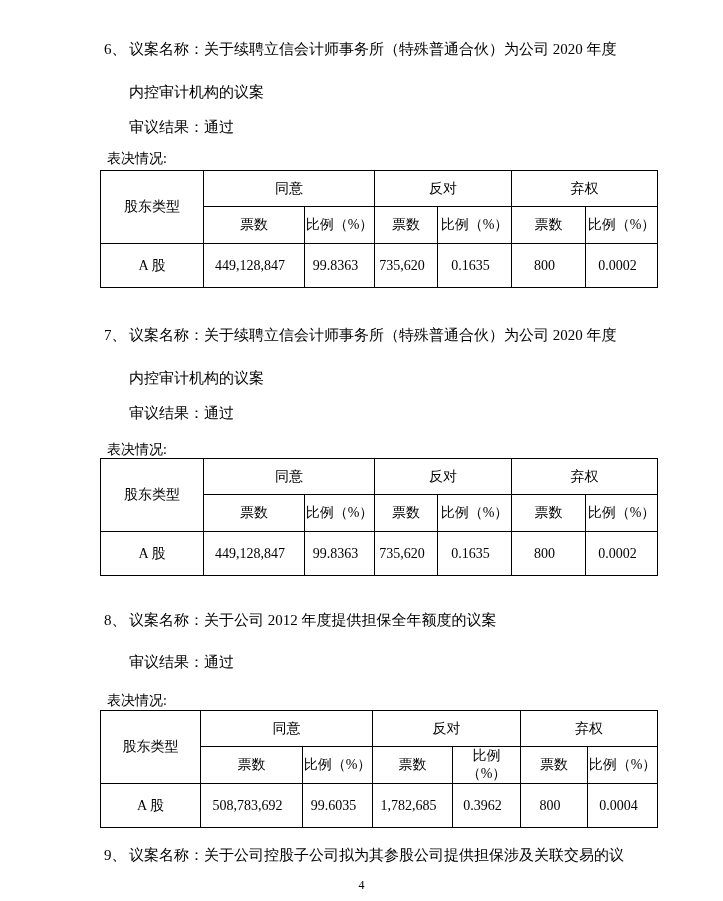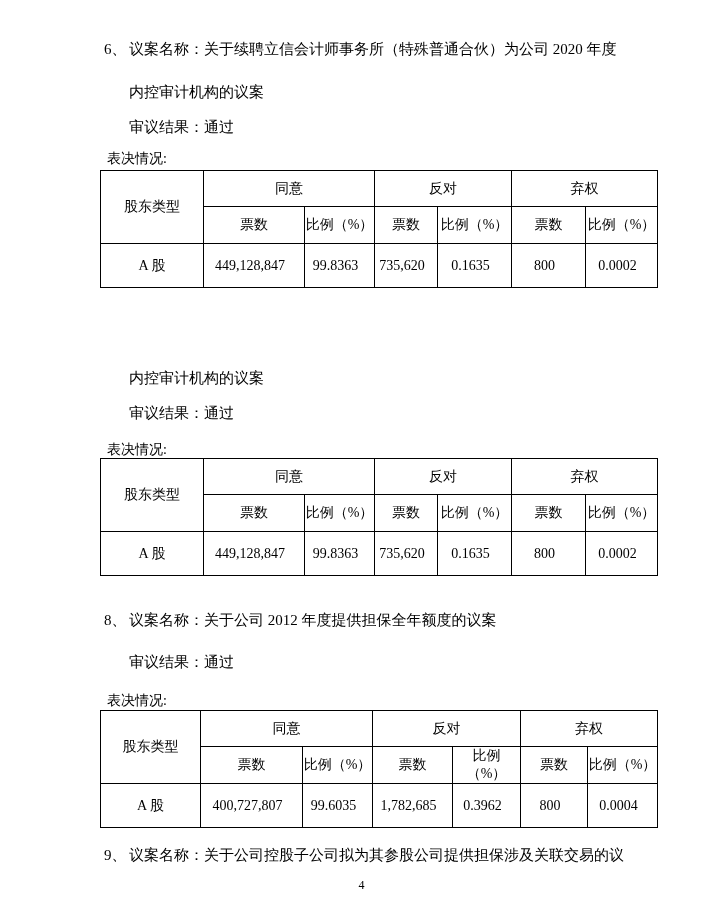--- a/index.html
+++ b/index.html
@@ -78,20 +78,21 @@
       <td class="num">449,128,847</td>
       <td class="num">99.8363</td>
       <td class="num">735,620</td>
       <td class="num">0.1635</td>
       <td class="num">800</td>
       <td class="num">0.0002</td>
     </tr>
   </tbody>
     </table>
 
+  <div class="abs body-text" style="top:326px;left:104px"><span class="pnum">7、</span><span>议案名称：关于续聘立信会计师事务所（特殊普通合伙）为公司 2020 年度</span></div>
   <div class="abs body-text" style="top:369px;left:129px">内控审计机构的议案</div>
   <div class="abs body-text" style="top:404px;left:129px">审议结果：通过</div>
   <div class="abs voting-label" style="top:441px;left:107px">表决情况:</div>
 
   <table class="vote-table" style="top:458px">
     <colgroup>
       <col style="width:103px">
         <col style="width:101px">
         <col style="width:70px">
         <col style="width:63px">
@@ -150,21 +151,21 @@
     <tr class="r2">
       <td>票数</td>
       <td>比例（%）</td>
       <td>票数</td>
       <td>比例（%）</td>
       <td>票数</td>
       <td>比例（%）</td>
     </tr>
     <tr class="r3">
       <td>A 股</td>
-      <td class="num">400,727,807</td>
+      <td class="num">508,783,692</td>
       <td class="num">99.6035</td>
       <td class="num">1,782,685</td>
       <td class="num">0.3962</td>
       <td class="num">800</td>
       <td class="num">0.0004</td>
     </tr>
   </tbody>
     </table>
 
   <div class="abs body-text" style="top:846px;left:104px"><span class="pnum">9、</span><span>议案名称：关于公司控股子公司拟为其参股公司提供担保涉及关联交易的议</span></div>

